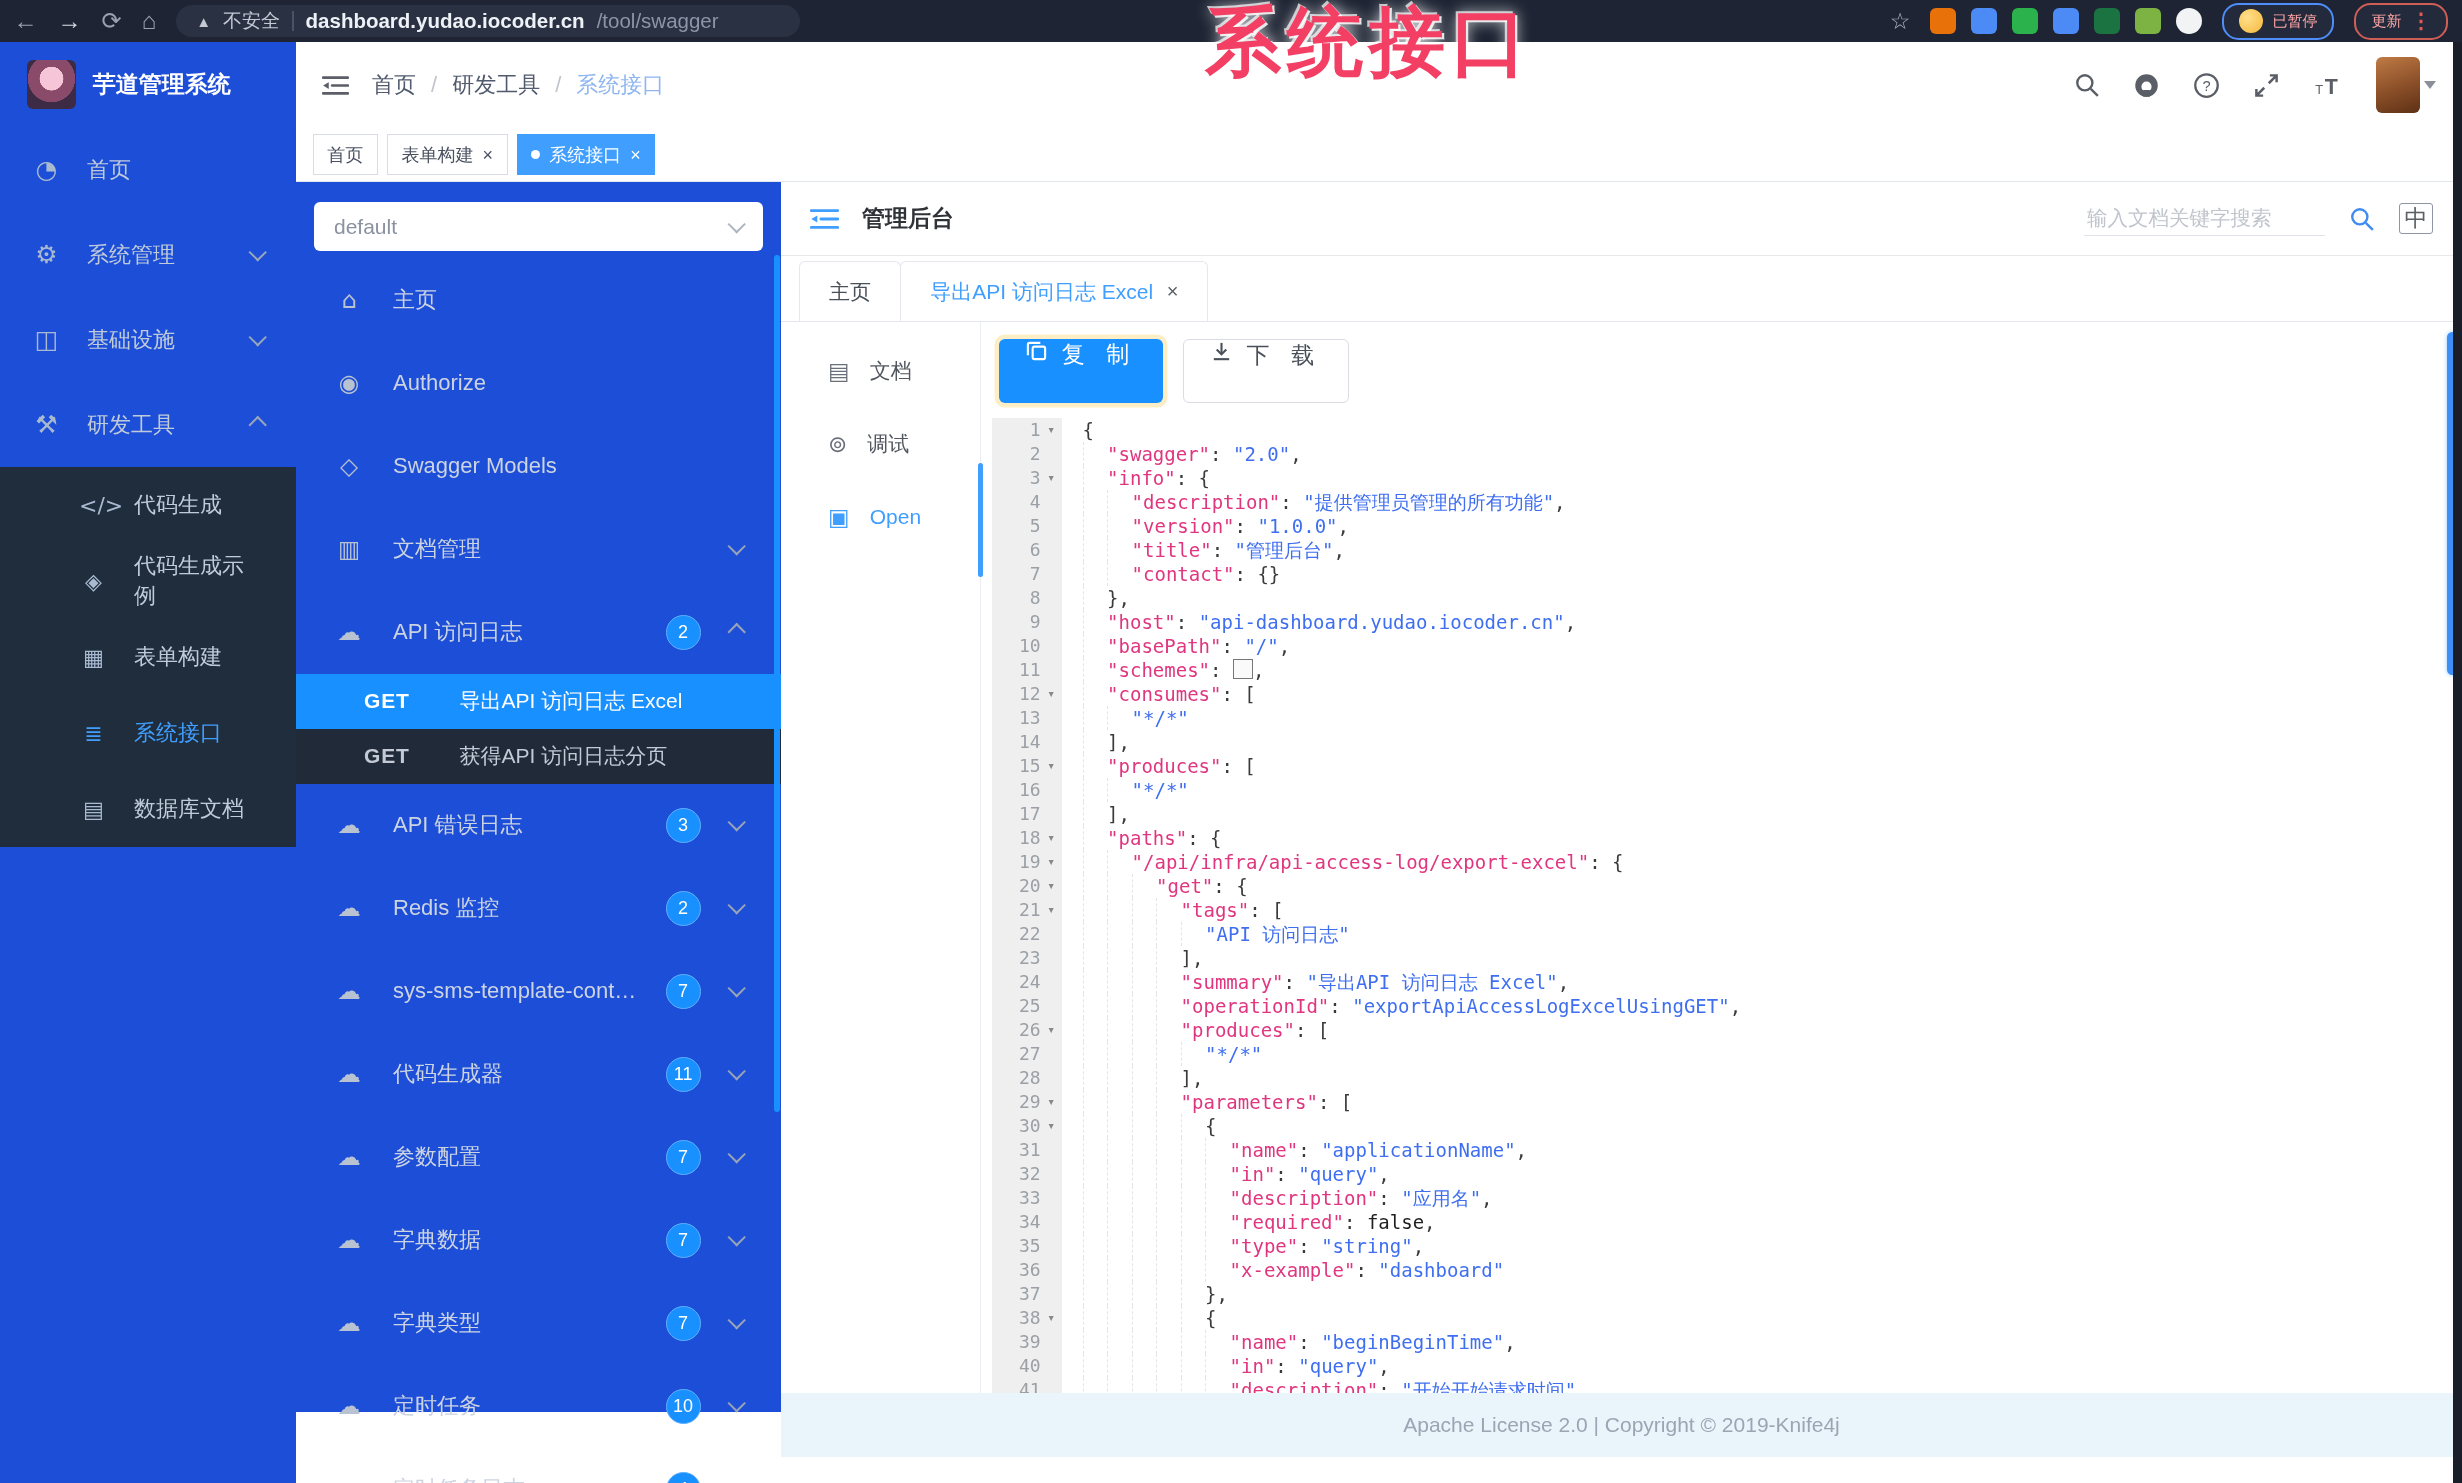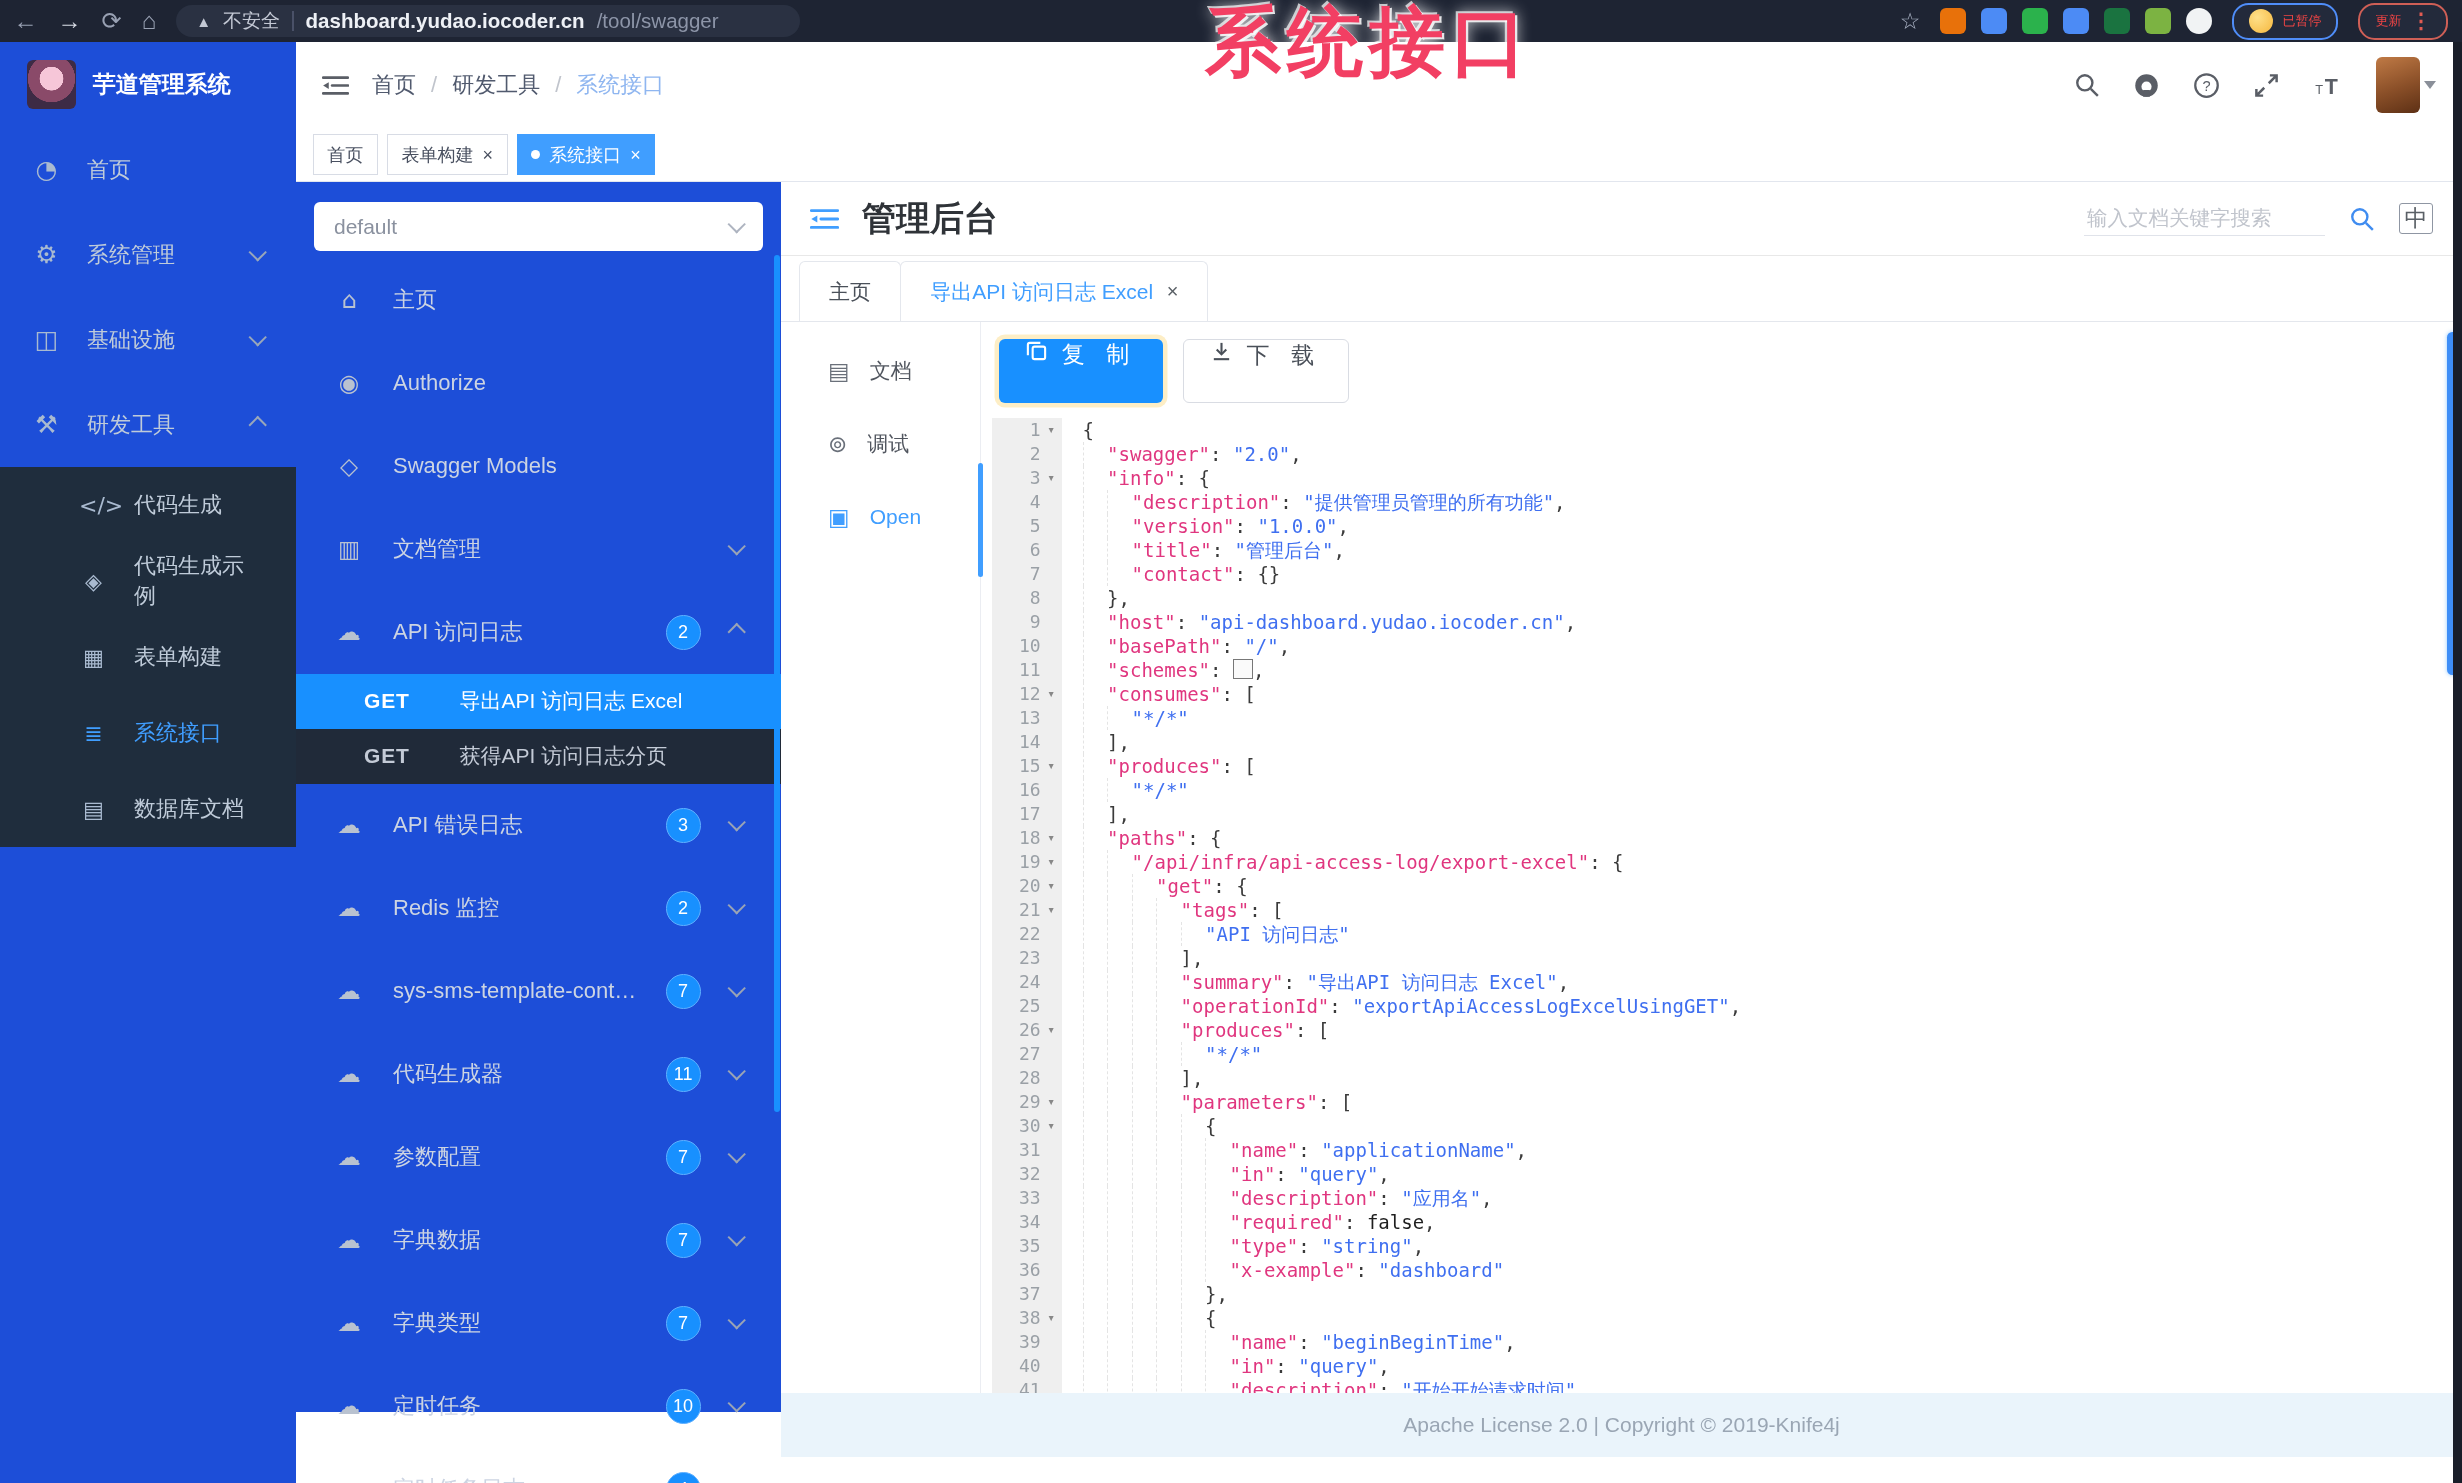--- a/index.html
+++ b/index.html
@@ -18,21 +18,21 @@
   .url-host{font-size:20.5px;font-weight:bold;color:#eef1f6;}
   .url-path{font-size:20.5px;color:#8d95a8;}
   .chrome-spacer{flex:1;}
   .star{font-size:23px;color:#aab2c4;}
   .ext-wrap{display:flex;align-items:center;gap:15px;}
   .ext-dot{width:26px;height:26px;border-radius:6px;display:inline-block;}
   .pill{height:33px;border-radius:16.7px;display:flex;align-items:center;gap:9px;padding:0 15px;background:#232a3b;}
   .pill.paused{border:2.3px solid #4f8df8;}
   .pill.update{border:2.3px solid #cf5f56;}
   .pill .face{width:24px;height:24px;border-radius:50%;background:radial-gradient(circle at 35% 35%,#ffe08a,#f5b73d);}
-  .pill-txt{font-size:13px;color:#ef4444;}
+  .pill-txt{font-size:15px;color:#fca5a5;}
   .pill .dots{color:#e05b52;font-size:21px;font-weight:bold;}
   .edge-strip{position:absolute;right:0;top:42px;width:9px;height:1441px;background:#191e29;z-index:35;}
 
   
   .watermark{position:absolute;left:1205px;top:-7.6px;z-index:60;font-size:76px;font-weight:bold;letter-spacing:6px;color:#f23f63;
     text-shadow:2.3px 2.3px 0 rgba(255,255,255,.85),-2.3px -2.3px 0 rgba(255,255,255,.7),0 0 15px rgba(255,255,255,.95);pointer-events:none;}
 
   
   .app{display:flex;height:1441px;}
 
@@ -86,21 +86,21 @@
   .badge{min-width:35px;height:35px;border-radius:17.4px;background:#1890ff;border:1.5px solid #5fb0ff;color:#fff;display:flex;align-items:center;justify-content:center;font-size:18px;padding:0 6px;box-sizing:border-box;flex-shrink:0;}
   .k-item .chev{border-color:#9aa4b5;}
   .api-row{height:55px;display:flex;align-items:center;gap:50px;padding-left:68px;font-size:21px;background:#202a39;color:#c3cad6;cursor:pointer;}
   .api-row .mth{font-weight:bold;letter-spacing:0.8px;}
   .api-row.active{background:#1890ff;color:#fff;}
   .k-scroll{position:absolute;top:73px;right:1.5px;width:6px;height:857px;border-radius:3px;background:#1890ff;}
 
   
   .k-main{flex:1;display:flex;flex-direction:column;min-width:0;background:#fff;position:relative;}
   .k-topbar{height:73px;display:flex;align-items:center;padding:0 29px;border-bottom:0.8px solid #e8e8e8;}
-  .k-title{font-size:34px;font-weight:bold;color:#2f3338;margin-left:23px;text-align:right;}
+  .k-title{font-size:23px;font-weight:bold;color:#2f3338;margin-left:23px;text-align:right;}
   .doc-search{margin-left:auto;display:flex;align-items:center;gap:24px;}
   .doc-search input{width:235px;border:none;outline:none;border-bottom:1.5px solid #e0e3ea;font-size:20.5px;color:#333;padding:4.5px 3px;font-family:"Liberation Sans",sans-serif;}
   .doc-search input::placeholder{color:#c0c4cc;}
   .lang-ic{font-size:23px;color:#5a6066;border:1.5px solid #8f96a3;border-radius:3px;padding:0.8px 4.5px;line-height:1.2;}
 
   .k-tabs{height:65px;display:flex;align-items:flex-end;padding:0 18px;border-bottom:0.8px solid #e4e7ed;}
   .k-tab{height:59px;display:flex;align-items:center;gap:13.6px;padding:0 29px;border:0.8px solid #e4e7ed;border-bottom:none;border-radius:6px 6px 0 0;background:#fff;font-size:21px;color:#4a5059;margin-right:-0.8px;cursor:pointer;}
   .k-tab.active{color:#409eff;}
   .k-tab .x{color:#5a6066;font-size:20px;}
 

